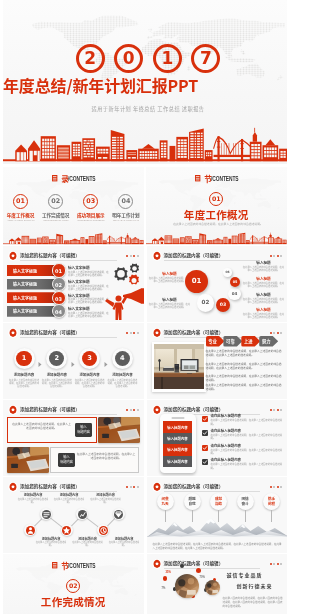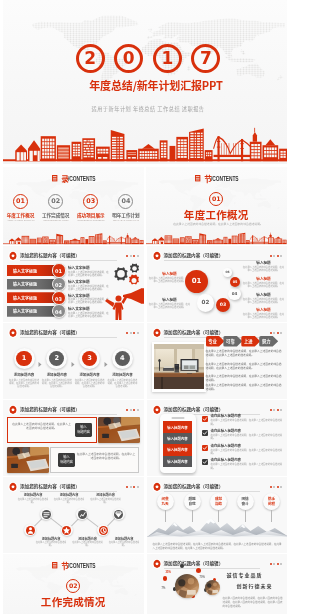--- a/index.html
+++ b/index.html
@@ -8,22 +8,22 @@
 svg{display:block}
 .cjk{font-family:"Noto Sans CJK SC","Liberation Sans",sans-serif}
 
 #s1{left:3px;top:0;width:284px;height:164px;
    background:linear-gradient(180deg,#fcfcfc 0%,#f7f7f7 58%,#f4f4f4 100%)}
 .wmwrap{position:absolute;left:20px;top:12px;width:262px;height:92px}
 .year{position:absolute;left:0;top:44px;width:290px;height:30px;display:flex;justify-content:center;gap:9.6px}
 .ydig{width:29px;height:29px;border:3.2px solid #d8300c;border-radius:50%;color:#d8300c;
   font-weight:700;font-size:17px;line-height:22.6px;text-align:center;
   font-family:"DejaVu Sans",sans-serif;box-sizing:border-box}
-.mtitle{position:absolute;left:8px;top:75px;width:290px;text-align:center;color:#d8300c;
-  font-weight:700;font-size:11px;line-height:20px;letter-spacing:-.15px}
+.mtitle{position:absolute;left:0;top:75px;width:290px;text-align:left;color:#d8300c;
+  font-weight:700;font-size:16px;line-height:20px;letter-spacing:-.15px}
 .stitle{position:absolute;left:0;top:105px;width:290px;text-align:center;color:#a3a3a3;
   font-size:5.2px;line-height:7px;letter-spacing:.5px}
 .sky{position:absolute;left:0;bottom:0;width:284px;height:64px}
 
 .sm{width:140.5px;height:76px;background:#f8f8f8}
 
 .hd{position:absolute;left:5px;top:5px;right:5px;height:10px}
 .hdico{position:absolute;left:0;top:0;width:10px;height:10px}
 .hdtxt{position:absolute;left:12px;top:1.2px;font-size:4.6px;line-height:7px;color:#3f3f3f;font-weight:700;white-space:nowrap}
 .hdline{position:absolute;left:12px;top:9.2px;right:22px;height:.6px;background:#dcdcdc}

